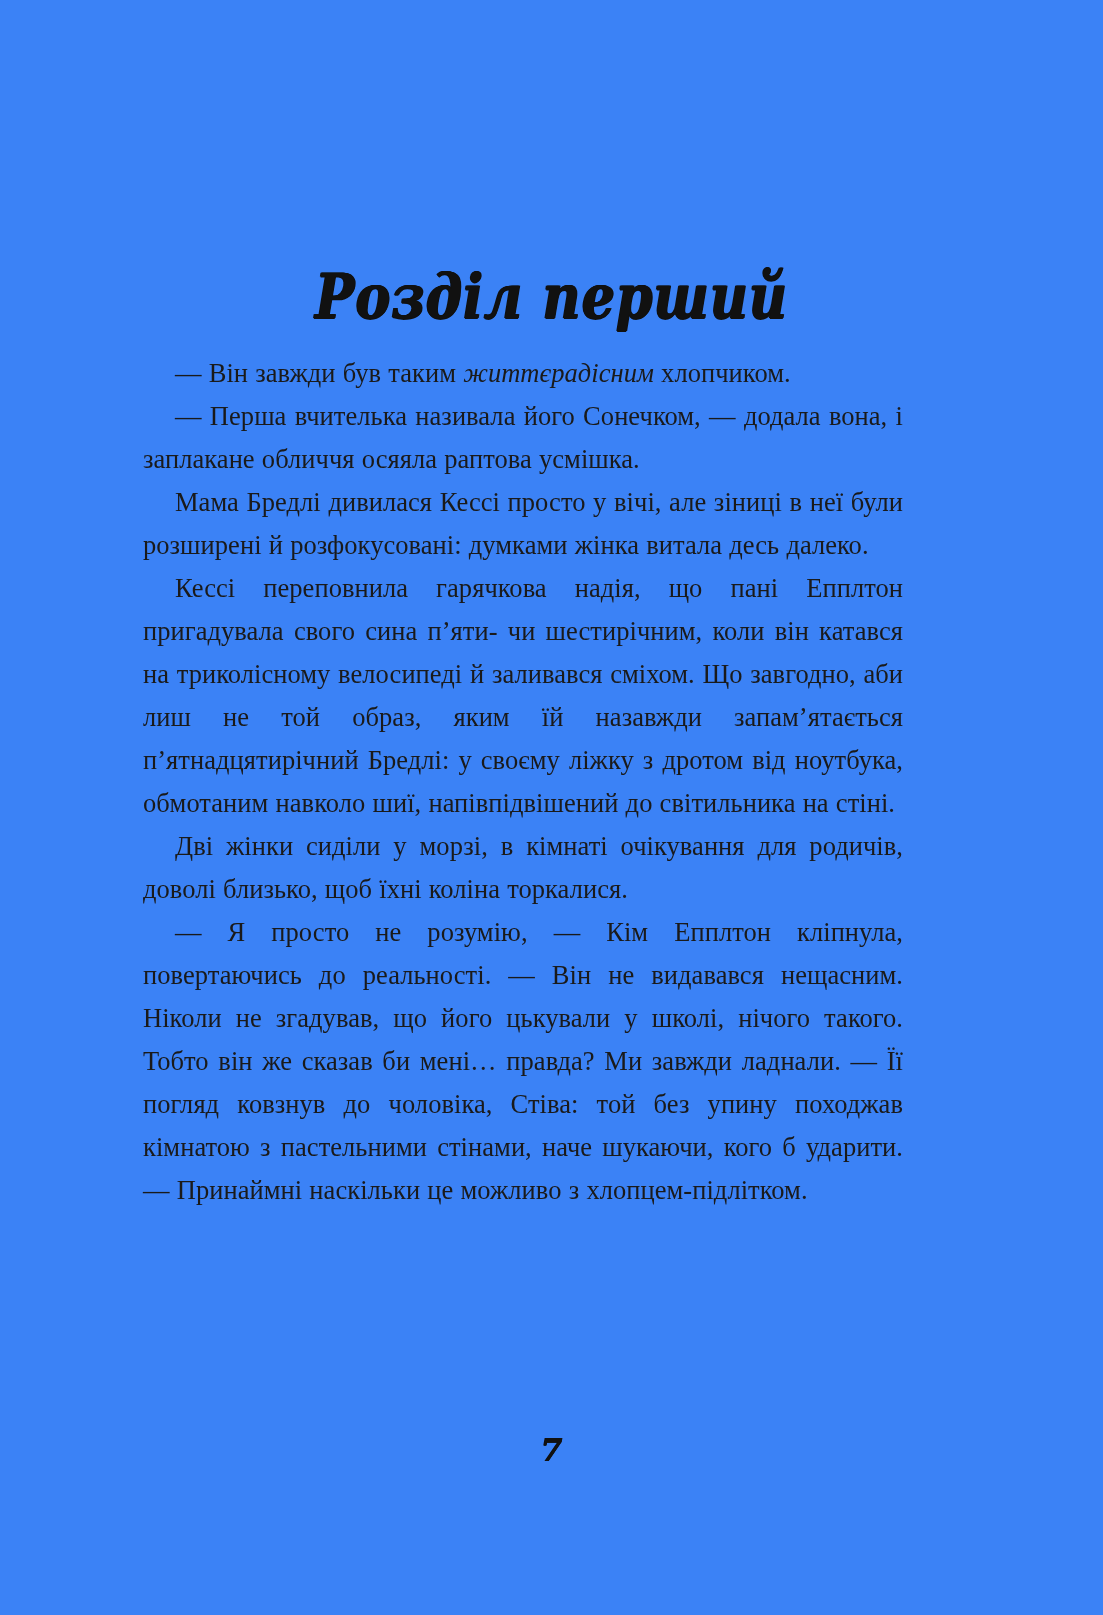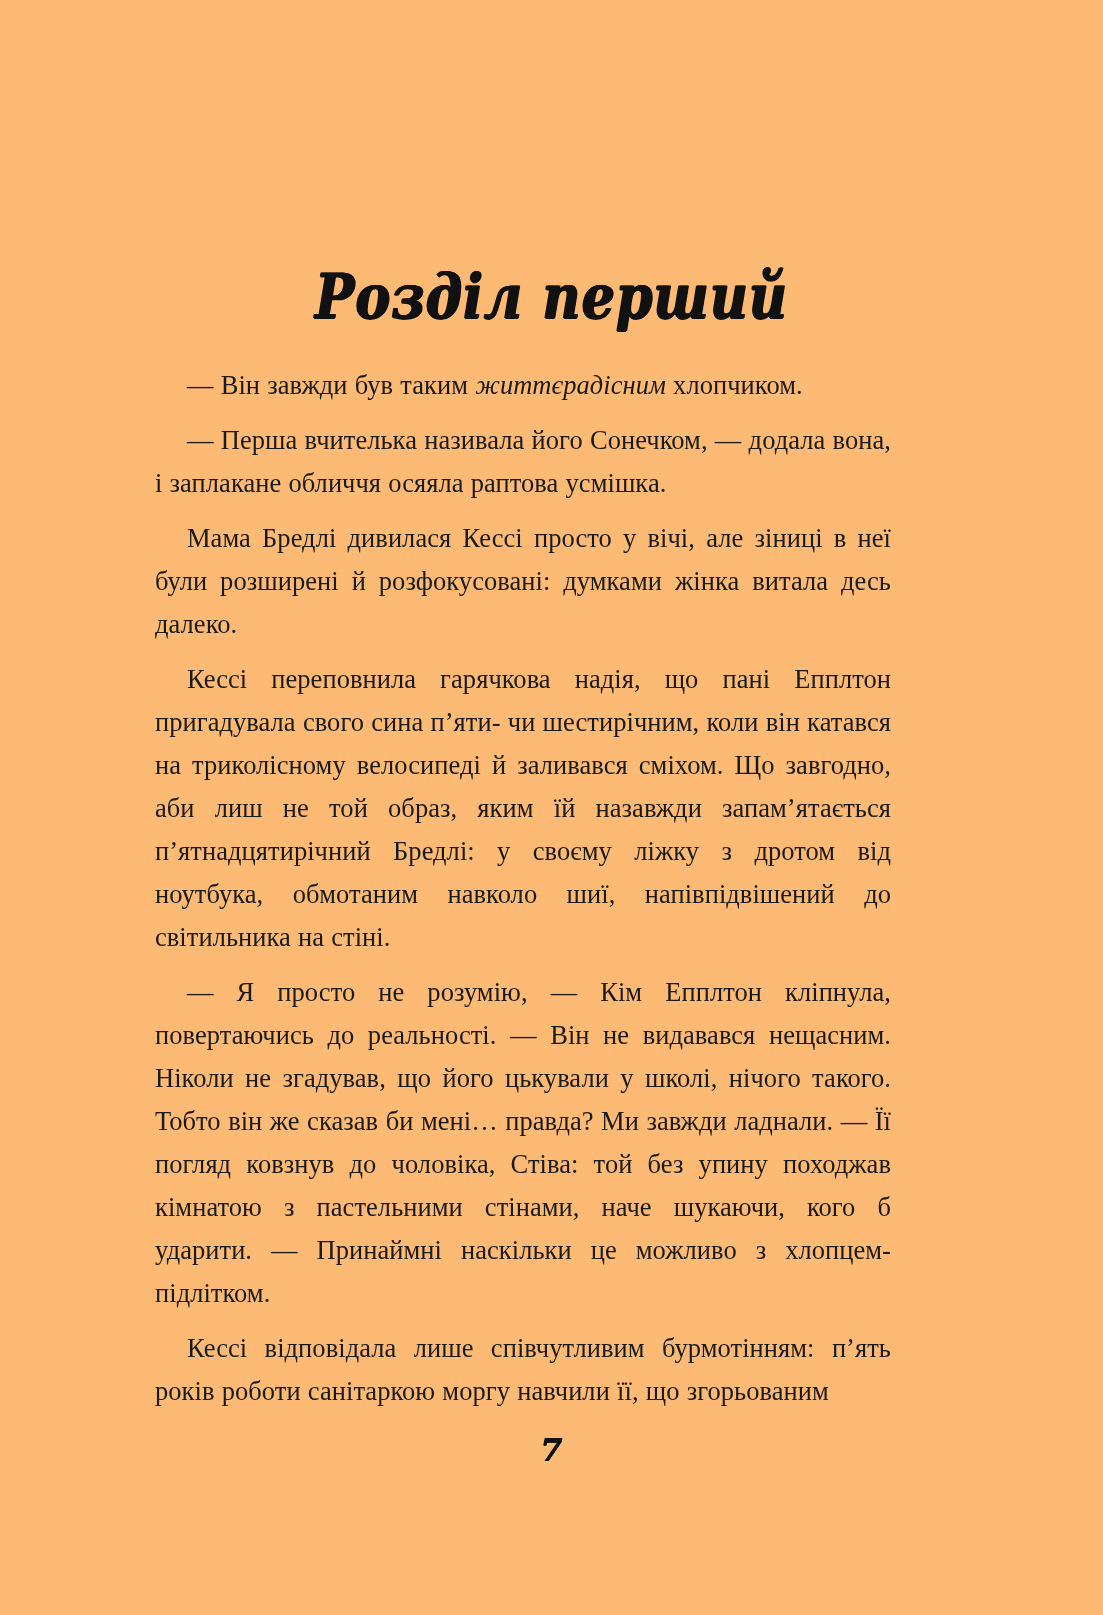--- a/index.html
+++ b/index.html
@@ -14,21 +14,21 @@
     position: relative;
     overflow: hidden;
     font-family: "Liberation Serif", "DejaVu Serif", serif;
     color: #1a1a1a;
     -webkit-font-smoothing: antialiased;
   }
 
   .page {
     position: absolute;
     inset: 0;
-    background: #fdba74;
+    background: #3b82f6;
   }
 
   
   .chapter-heading {
     position: absolute;
     top: 222px;
     left: 0;
     width: 1103px;
     text-align: center;
     font-family: "DejaVu Serif", "Liberation Serif", serif;
@@ -54,21 +54,21 @@
 
   
   .text-block {
     position: absolute;
     top: 352px;
     left: 143px;
     width: 760px;
   }
 
   .body-paragraph {
-    margin: 12px;
+    margin: 0;
     text-align: justify;
     text-justify: inter-word;
     text-indent: 32px;
     font-size: 26.5px;
     line-height: 43px;
     letter-spacing: 0.05px;
     word-spacing: 0.5px;
     hyphens: manual;
   }
   .body-paragraph.dash-start {
@@ -106,21 +106,21 @@
 
   <h1 class="chapter-heading">
     <span class="glyphs">Розділ перший</span>
   </h1>
 
   <div class="text-block">
     <p class="body-paragraph dash-start"><span>— Він завжди був таким </span><em>життєрадісним</em><span> хлопчиком.</span></p>
     <p class="body-paragraph dash-start"><span>— Перша вчителька називала його Сонечком, — додала вона, і заплакане обличчя осяяла раптова усмішка.</span></p>
     <p class="body-paragraph"><span>Мама Бредлі дивилася Кессі просто у вічі, але зіниці в неї були розширені й розфокусовані: думками жінка витала десь далеко.</span></p>
     <p class="body-paragraph"><span>Кессі переповнила гарячкова надія, що пані Епплтон пригадувала свого сина п’яти- чи шестирічним, коли він катався на триколісному велосипеді й заливався сміхом. Що завгодно, аби лиш не той образ, яким їй назавжди запам’ятається п’ятнадцятирічний Бредлі: у своєму ліжку з дротом від ноутбука, обмотаним навколо шиї, напівпідвішений до світильника на стіні.</span></p>
+    <p class="body-paragraph"><span>Дві жінки сиділи у морзі, в кімнаті очікування для родичів, доволі близько, щоб їхні коліна торкалися.</span></p>
     <p class="body-paragraph dash-start"><span>— Я просто не розумію, — Кім Епплтон кліпнула, повертаючись до реальності. — Він не видавався нещасним. Ніколи не згадував, що його цькували у школі, нічого такого. Тобто він же сказав би мені… правда? Ми завжди ладнали. — Її погляд ковзнув до чоловіка, Стіва: той без упину походжав кімнатою з пастельними стінами, наче шукаючи, кого б ударити. — Принаймні наскільки це можливо з хлопцем-підлітком.</span></p>
-    <p class="body-paragraph"><span>Кессі відповідала лише співчутливим бурмотінням: п’ять років роботи санітаркою моргу навчили її, що згорьованим</span></p>
   </div>
 
   <div class="folio">
     <span class="glyphs">7</span>
   </div>
 
 </div>
 
 </body></html>

